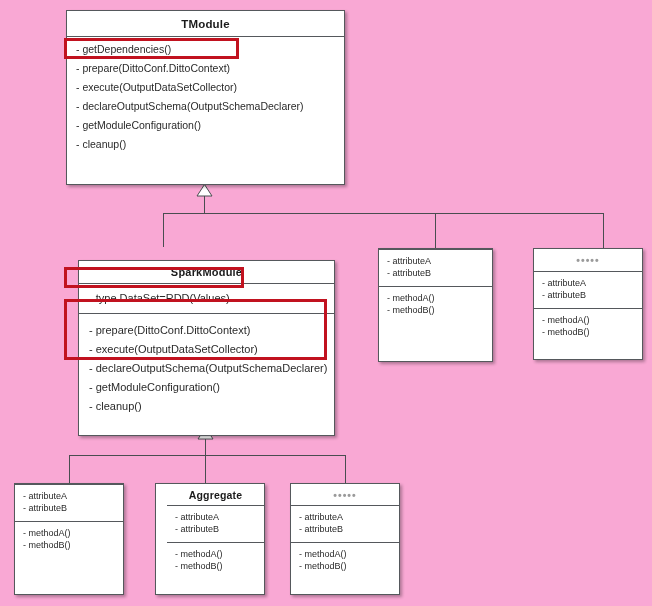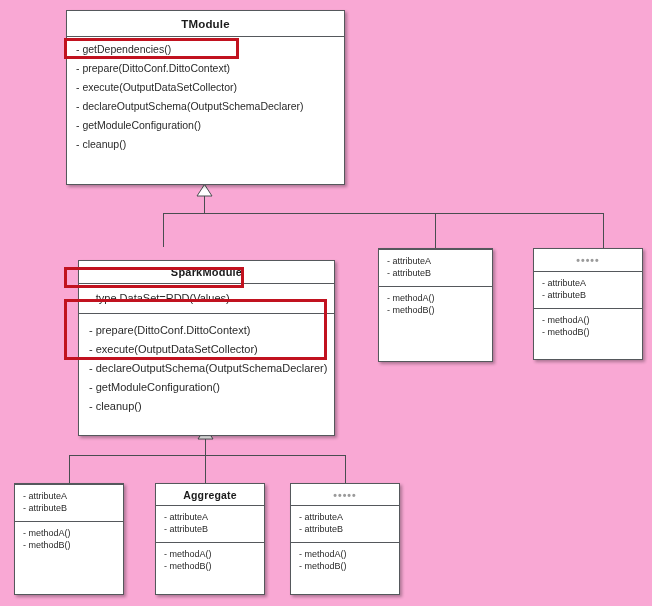--- a/index.html
+++ b/index.html
@@ -73,21 +73,21 @@
   .box-med .c-ops{ padding:6px 0 6px 0; }
   #box-flinkmodule{ left:378px; top:248px; width:115px; height:114px; }
   #box-anon-top{   left:533px; top:248px; width:110px; height:112px; }
 
   
   .box-leaf .uml-title{ height:21px; font-size:10.5px; }
   .box-leaf .uml-row{ font-size:9px; line-height:11.5px; padding-left:8px; }
   .box-leaf .c-attrs{ padding:6px 0 7px 0; }
   .box-leaf .c-ops{ padding:6px 0 6px 0; }
   #box-union{     left:14px;  top:483px; width:110px; height:112px; }
-  #box-aggregate{ left:155px; top:483px; width:110px; height:112px; }
+  #box-aggregate{ left:155px; top:483px; width:110px; height:112px;padding-left:11px; }
   #box-anon-bot{  left:290px; top:483px; width:110px; height:112px; }
 
   .faint-title{ color:#9a9a9a; font-weight:bold; font-size:8px; letter-spacing:1px; }
 
   
   .conn{
     position:absolute;
     background:#4a4d50;
     z-index:1;
   }

